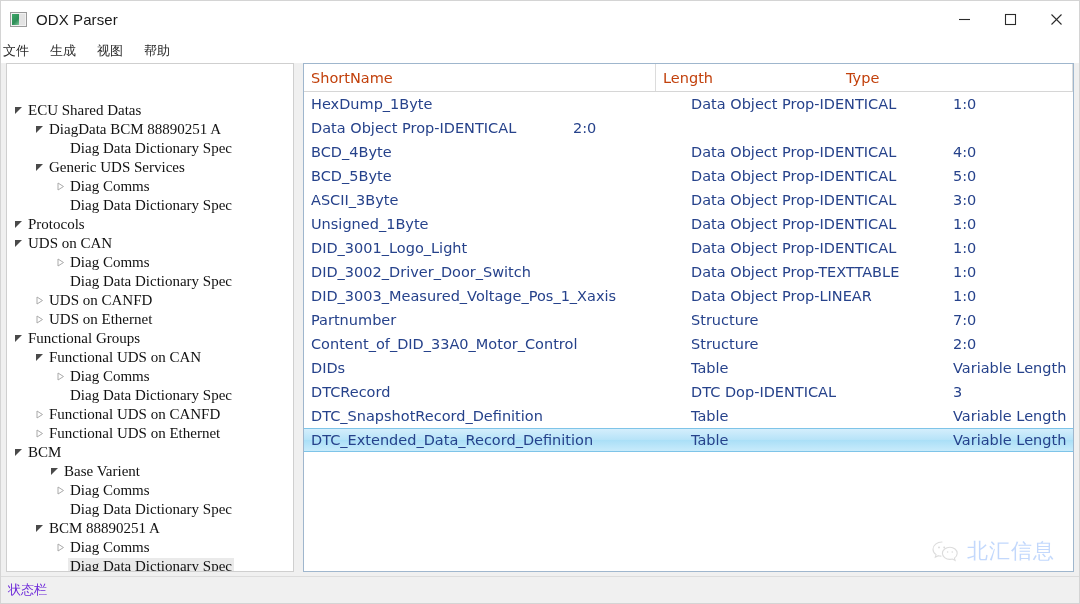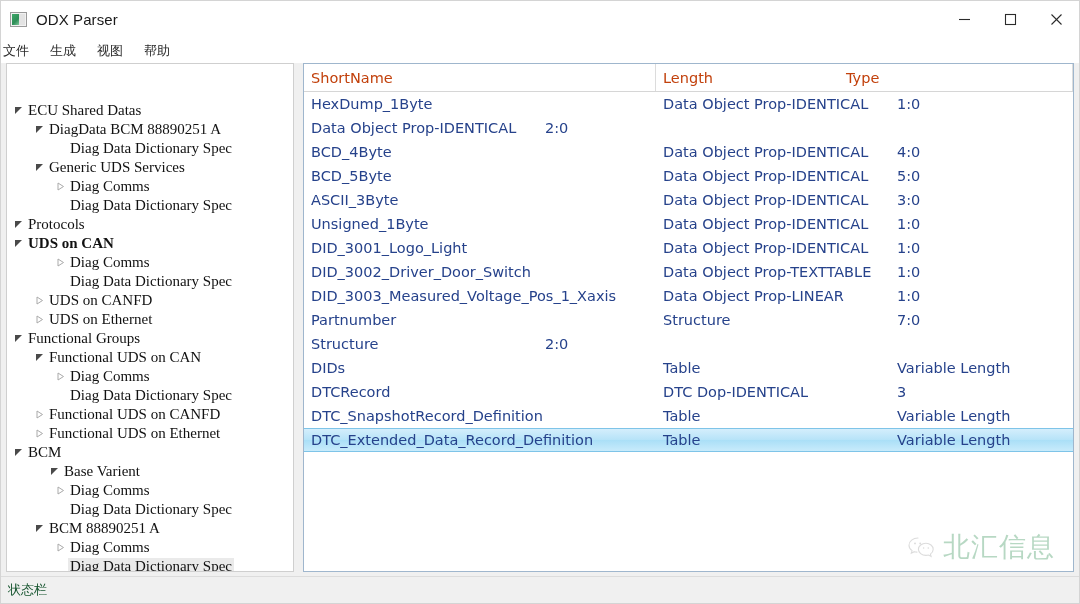--- a/index.html
+++ b/index.html
@@ -181,20 +181,21 @@
   .table-body {
     flex: 1 1 auto;
     position: relative;
     overflow: hidden;
   }
   .trow {
     height: 24px;
     display: flex;
     align-items: center;
     box-sizing: border-box;
+    gap: 28px;
   }
   .trow.selected {
     background: linear-gradient(to bottom, #d4eefc 0%, #b6e3f8 50%, #aadff7 51%, #c8ebfb 100%);
     border-top: 1px solid #7ec4e8;
     border-bottom: 1px solid #7ec4e8;
   }
   .td {
     font-family: "DejaVu Sans", sans-serif;
     font-size: 14.5px;
     color: #26428b;
@@ -209,40 +210,40 @@
     position: absolute;
     right: 24px;
     bottom: 38px;
     display: flex;
     align-items: center;
     opacity: 0.30;
     pointer-events: none;
   }
   .wm-text {
     font-family: "DejaVu Sans", sans-serif;
-    font-size: 27px;
-    color: #15803d;
+    font-size: 21px;
+    color: #3b82f6;
     letter-spacing: 1px;
     margin-left: 6px;
   }
 
   
   .statusbar {
     height: 26px;
     flex: 0 0 auto;
     background: #f0f0f0;
     border-top: 1px solid #dcdcdc;
     display: flex;
     align-items: center;
     padding-left: 7px;
   }
   .status-text {
     font-family: Liberation Sans, sans-serif;
     font-size: 13px;
-    color: #14532d;
+    color: #6d28d9;
   }
   .body-bottom-pad { height: 4px; background: #f0f0f0; flex: 0 0 auto; }
 </style>
 </head>
 <body>
 
 <div class="window">
 
   <div class="titlebar">
     <div class="app-icon"></div>
@@ -319,21 +320,21 @@
             <span class="tree-label">Diag Data Dictionary Spec</span>
           </div>
           <div class="tree-node" style="padding-left: 4px;">
             <span class="twisty">
               <svg width="9" height="9" viewBox="0 0 9 9">
                 <path d="M1 1 L8 1 L1 8 Z" fill="#4a4a4a"></path>
               </svg>
             </span>
             <span class="tree-label">Protocols</span>
           </div>
-          <div class="tree-node" style=" font-weight: bold;">
+          <div class="tree-node" style="">
             <span class="twisty">
               <svg width="9" height="9" viewBox="0 0 9 9">
                 <path d="M1 1 L8 1 L1 8 Z" fill="#4a4a4a"></path>
               </svg>
             </span>
             <span class="tree-label">UDS on CAN</span>
           </div>
           <div class="tree-node" style="padding-left: 46px;">
             <span class="twisty">
               <svg width="9" height="9" viewBox="0 0 9 9">
@@ -509,20 +510,21 @@
             <div class="td col-1">DID_3003_Measured_Voltage_Pos_1_Xaxis</div>
             <div class="td col-2">Data Object Prop-LINEAR</div>
             <div class="td col-3">1:0</div>
           </div>
           <div class="trow">
             <div class="td col-1">Partnumber</div>
             <div class="td col-2">Structure</div>
             <div class="td col-3">7:0</div>
           </div>
           <div class="trow">
+            <div class="td col-1">Content_of_DID_33A0_Motor_Control</div>
             <div class="td col-2">Structure</div>
             <div class="td col-3">2:0</div>
           </div>
           <div class="trow">
             <div class="td col-1">DIDs</div>
             <div class="td col-2">Table</div>
             <div class="td col-3">Variable Length</div>
           </div>
           <div class="trow">
             <div class="td col-1">DTCRecord</div>

